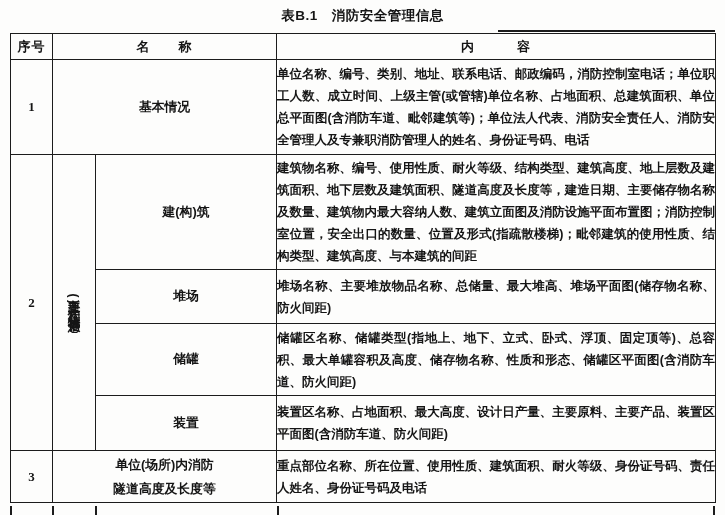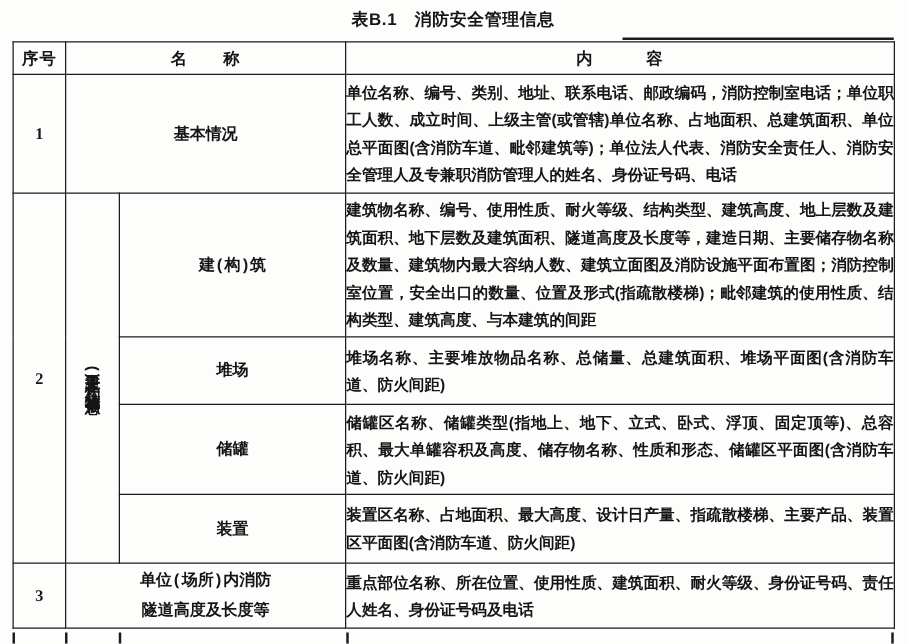--- a/index.html
+++ b/index.html
@@ -43,21 +43,20 @@
     font-size:13px;font-weight:normal;
   }
   td.hcell{
     text-align:center;
     font-size:13px;
     letter-spacing:1px;
   }
   td.name{
     text-align:center;
     font-size:12.8px;
-    font-family:Liberation Mono, monospace;
   }
   td.name .nline{line-height:24px;}
   td.vgroup{text-align:center;}
   .vtext{
     display:inline-block;
     writing-mode:vertical-rl;
     text-orientation:mixed;
     font-size:12.3px;
     letter-spacing:1.2px;
     line-height:1;
@@ -116,29 +115,29 @@
     <tr class="r2a">
       <td class="idx" rowspan="4">2</td>
       <td class="vgroup" rowspan="4">
         <span class="vtext">主要建(构)筑物等信息</span>
       </td>
       <td class="name">建(构)筑</td>
       <td class="content">建筑物名称、编号、使用性质、耐火等级、结构类型、建筑高度、地上层数及建筑面积、地下层数及建筑面积、隧道高度及长度等，建造日期、主要储存物名称及数量、建筑物内最大容纳人数、建筑立面图及消防设施平面布置图；消防控制室位置，安全出口的数量、位置及形式(指疏散楼梯)；毗邻建筑的使用性质、结构类型、建筑高度、与本建筑的间距</td>
     </tr>
     <tr class="r2b">
       <td class="name">堆场</td>
-      <td class="content">堆场名称、主要堆放物品名称、总储量、总建筑面积、堆场平面图(含消防车道、防火间距)</td>
+      <td class="content">堆场名称、主要堆放物品名称、总储量、最大堆高、堆场平面图(储存物名称、防火间距)</td>
     </tr>
     <tr class="r2c">
       <td class="name">储罐</td>
       <td class="content">储罐区名称、储罐类型(指地上、地下、立式、卧式、浮顶、固定顶等)、总容积、最大单罐容积及高度、储存物名称、性质和形态、储罐区平面图(含消防车道、防火间距)</td>
     </tr>
     <tr class="r2d">
       <td class="name">装置</td>
-      <td class="content">装置区名称、占地面积、最大高度、设计日产量、指疏散楼梯、主要产品、装置区平面图(含消防车道、防火间距)</td>
+      <td class="content">装置区名称、占地面积、最大高度、设计日产量、主要原料、主要产品、装置区平面图(含消防车道、防火间距)</td>
     </tr>
 
     <tr class="r3">
       <td class="idx">3</td>
       <td class="name" colspan="2">
         <div class="nline">单位(场所)内消防</div>
         <div class="nline">隧道高度及长度等</div>
       </td>
       <td class="content">重点部位名称、所在位置、使用性质、建筑面积、耐火等级、身份证号码、责任人姓名、身份证号码及电话</td>
     </tr>

